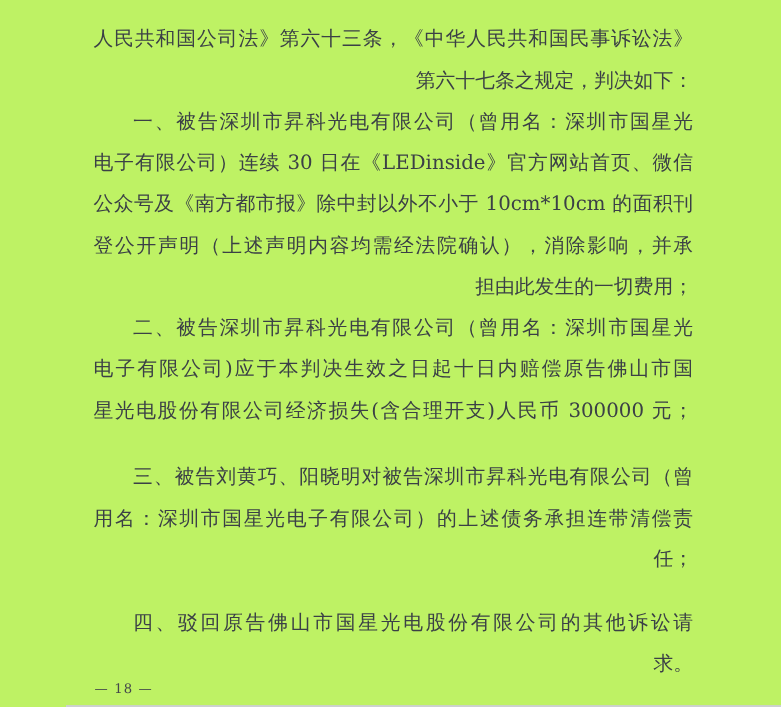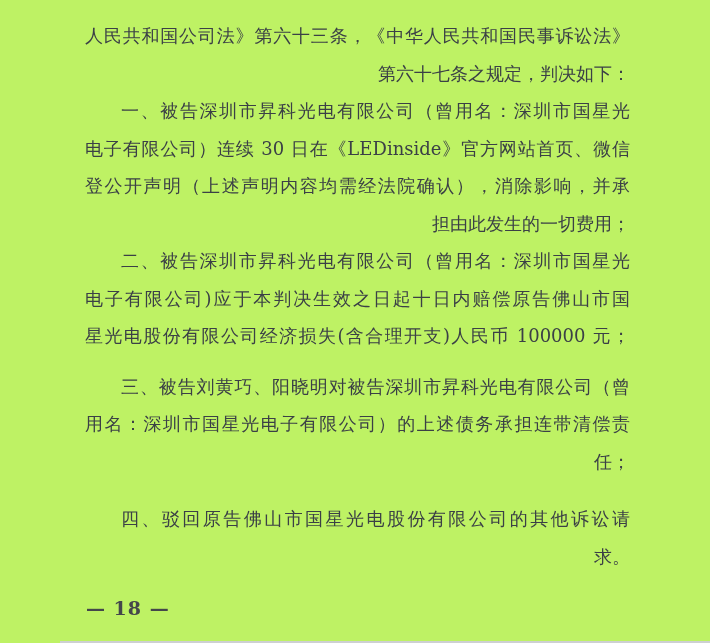--- a/index.html
+++ b/index.html
@@ -35,56 +35,56 @@
     text-align: right;
   }
   .line.justify {
     white-space: normal;
     text-align: justify;
     text-align-last: justify;
   }
   .line.indent {
     text-indent: 36px;
   }
-  .line.gap7 { margin-top: 13px; }
+  .line.gap7 { margin-top: 23px; }
   .line.gap4 { margin-top: 20px; }
   .page-number {
     position: absolute;
     left: 86px;
-    top: 596px;
-    font-size: 19px;
+    top: 614px;
+    font-size: 12px;
     letter-spacing: 1px;
     color: #44474b;
     line-height: 24px;
-    font-weight: bold;
   }
   .bottom-edge {
     position: absolute;
     bottom: 0;
     left: 60px;
     right: 0;
     height: 2px;
     background: #cdd0d2;
   }
 </style>
 </head>
 <body>
 
 <div class="page">
 
   <div class="doc-body">
     <div class="line justify">人民共和国公司法》第六十三条，《中华人民共和国民事诉讼法》</div>
     <div class="line">第六十七条之规定，判决如下：</div>
     <div class="line indent justify">一、被告深圳市昇科光电有限公司（曾用名：深圳市国星光</div>
     <div class="line justify">电子有限公司）连续 30 日在《LEDinside》官方网站首页、微信</div>
+    <div class="line justify">公众号及《南方都市报》除中封以外不小于 10cm*10cm 的面积刊</div>
     <div class="line justify">登公开声明（上述声明内容均需经法院确认），消除影响，并承</div>
     <div class="line">担由此发生的一切费用；</div>
     <div class="line indent justify">二、被告深圳市昇科光电有限公司（曾用名：深圳市国星光</div>
     <div class="line justify">电子有限公司)应于本判决生效之日起十日内赔偿原告佛山市国</div>
-    <div class="line justify">星光电股份有限公司经济损失(含合理开支)人民币 100000 元；</div>
+    <div class="line justify">星光电股份有限公司经济损失(含合理开支)人民币 300000 元；</div>
     <div class="line indent justify gap7">三、被告刘黄巧、阳晓明对被告深圳市昇科光电有限公司（曾</div>
     <div class="line justify">用名：深圳市国星光电子有限公司）的上述债务承担连带清偿责</div>
     <div class="line">任；</div>
     <div class="line indent justify gap4">四、驳回原告佛山市国星光电股份有限公司的其他诉讼请</div>
     <div class="line">求。</div>
   </div>
 
   <div class="page-number">— 18 —</div>
 
   <div class="bottom-edge"></div>

